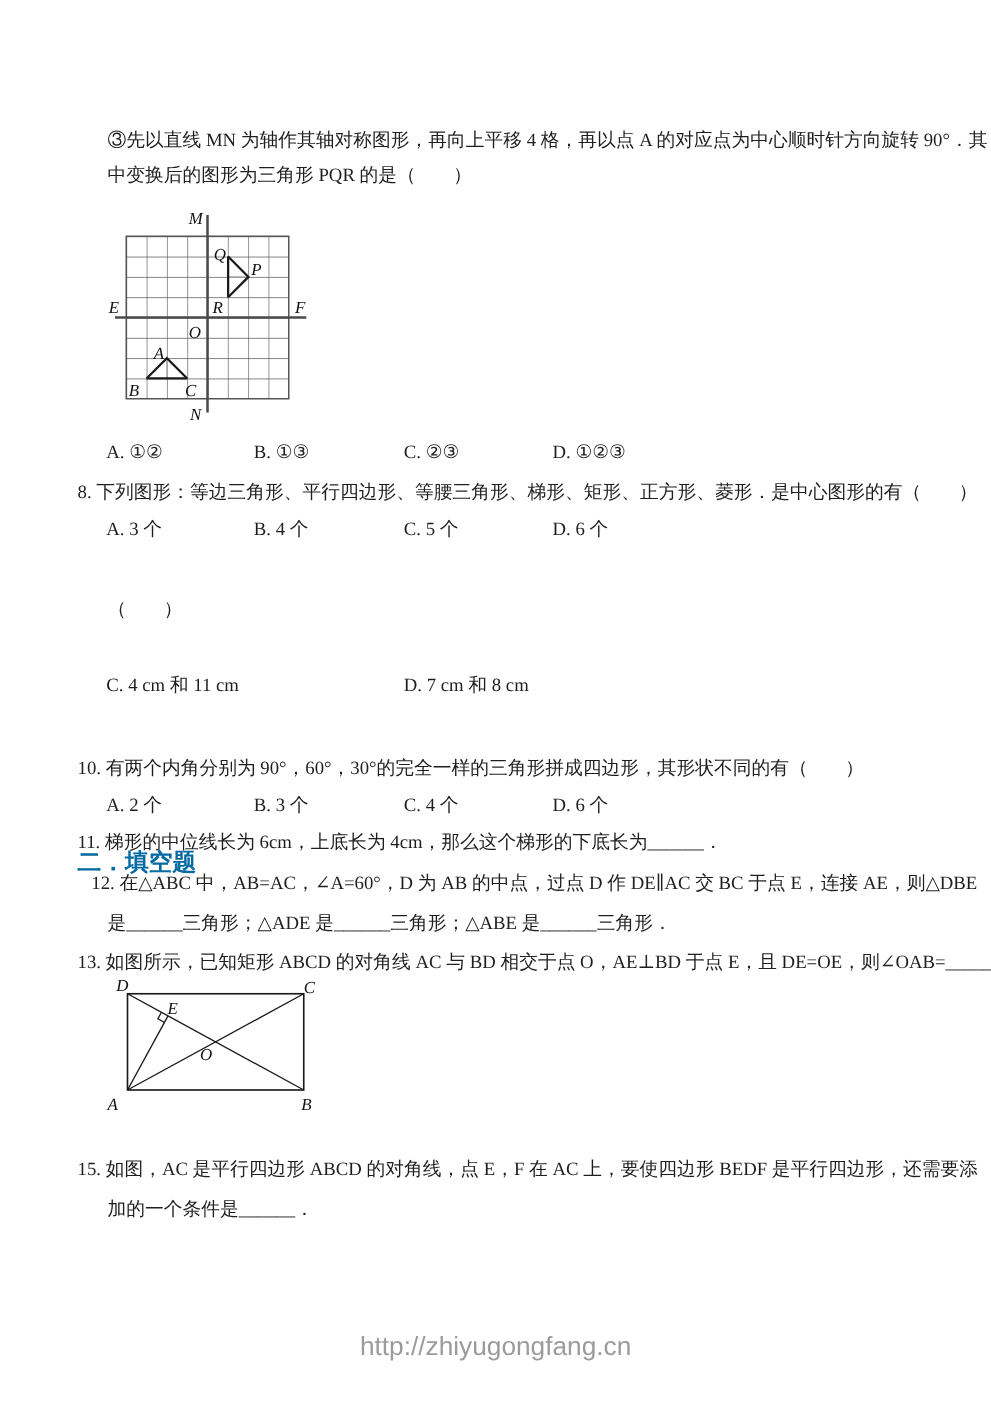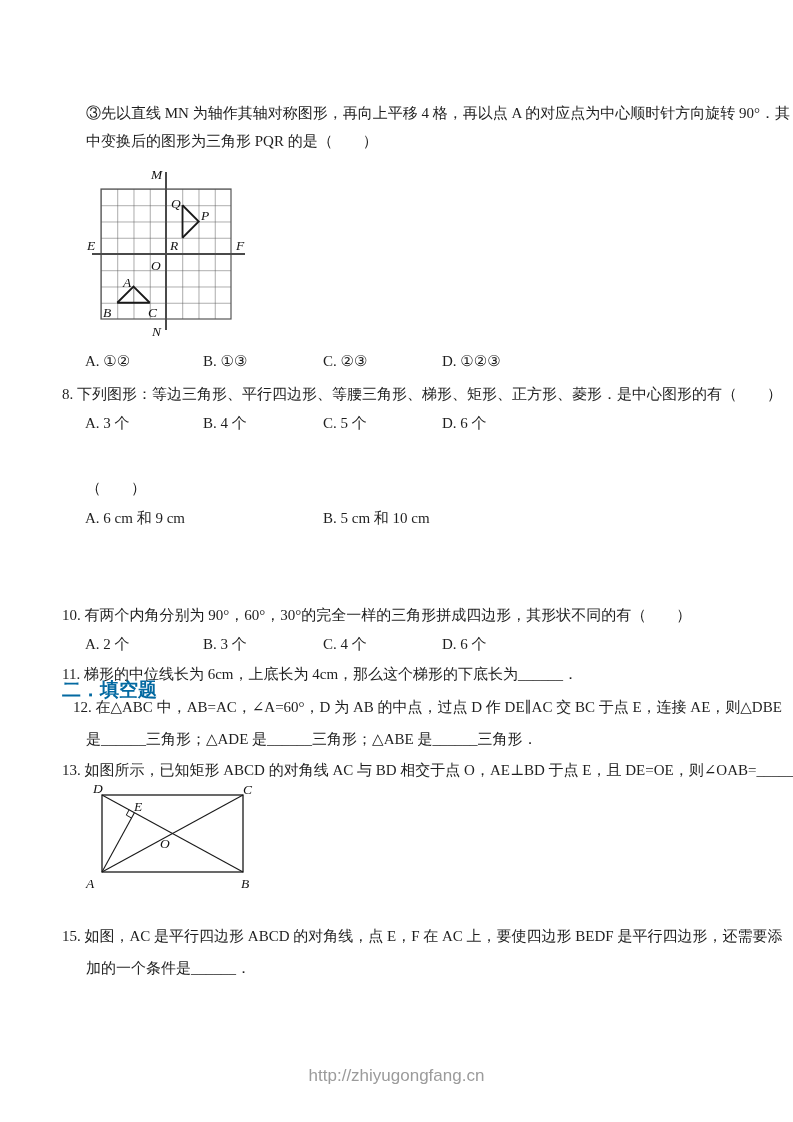--- a/index.html
+++ b/index.html
@@ -11,21 +11,21 @@
   .line{position:absolute;font-size:15px;line-height:20px;white-space:pre;}
   .sechead{position:absolute;font-size:19px;font-weight:bold;white-space:pre;
     font-family:"Liberation Sans","DejaVu Sans",sans-serif;color:#0369a1;margin-top:45px;}
   .optrow{position:absolute;left:0;width:728px;height:20px;}
   .optrow span{position:absolute;top:0;font-size:15px;white-space:pre;}
   .c1{left:85px;} .c2{left:203px;} .c3{left:323px;} .c4{left:442px;}
   .fig{position:absolute;}
   .fig svg text{font-family:"Liberation Serif","DejaVu Serif",serif;
     font-style:italic;font-size:13.5px;fill:#111;}
   .footer{position:absolute;left:0;width:793px;top:1066px;text-align:center;
-    font-family:"Liberation Sans","DejaVu Sans",sans-serif;font-size:17px;color:#9b9b9b;}
+    font-family:"Liberation Sans","DejaVu Sans",sans-serif;font-size:21px;color:#9b9b9b;}
 </style>
 </head>
 <body>
 
 <div class="page">
 
   <div class="line" style="left:86px;top:103px;">③先以直线 MN 为轴作其轴对称图形，再向上平移 4 格，再以点 A 的对应点为中心顺时针方向旋转 90°．其</div>
   <div class="line" style="left:86px;top:131px;">中变换后的图形为三角形 PQR 的是（　　）</div>
 
   <div class="fig" style="left:83px;top:160px;width:175px;height:182px;">
@@ -72,23 +72,23 @@
 
   <div class="line" style="left:62px;top:384px;">8. 下列图形：等边三角形、平行四边形、等腰三角形、梯形、矩形、正方形、菱形．是中心图形的有（　　）</div>
   <div class="optrow" style="top:414px;">
     <span class="c1">A. 3 个</span>
     <span class="c2">B. 4 个</span>
     <span class="c3">C. 5 个</span>
     <span class="c4">D. 6 个</span>
   </div>
 
   <div class="line" style="left:86px;top:478px;">（　　）</div>
-  <div class="optrow" style="top:509px;">
-    <span class="c1">A. 6 cm 和 9 cm</span>
-    <span class="c3">B. 5 cm 和 10 cm</span>
+  <div class="optrow" style="top:539px;">
+    <span class="c1">C. 4 cm 和 11 cm</span>
+    <span class="c3">D. 7 cm 和 8 cm</span>
   </div>
 
   <div class="line" style="left:62px;top:605px;">10. 有两个内角分别为 90°，60°，30°的完全一样的三角形拼成四边形，其形状不同的有（　　）</div>
   <div class="optrow" style="top:635px;">
     <span class="c1">A. 2 个</span>
     <span class="c2">B. 3 个</span>
     <span class="c3">C. 4 个</span>
     <span class="c4">D. 6 个</span>
   </div>
 

